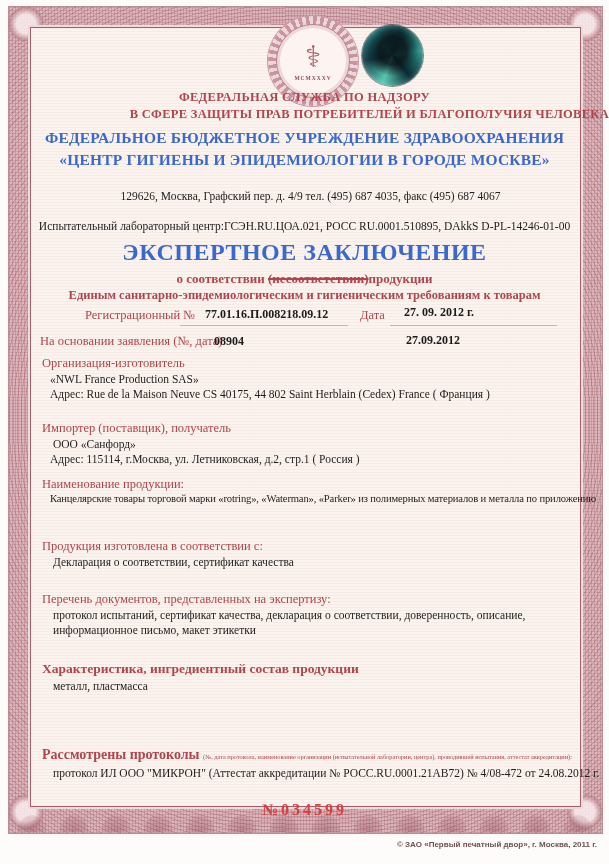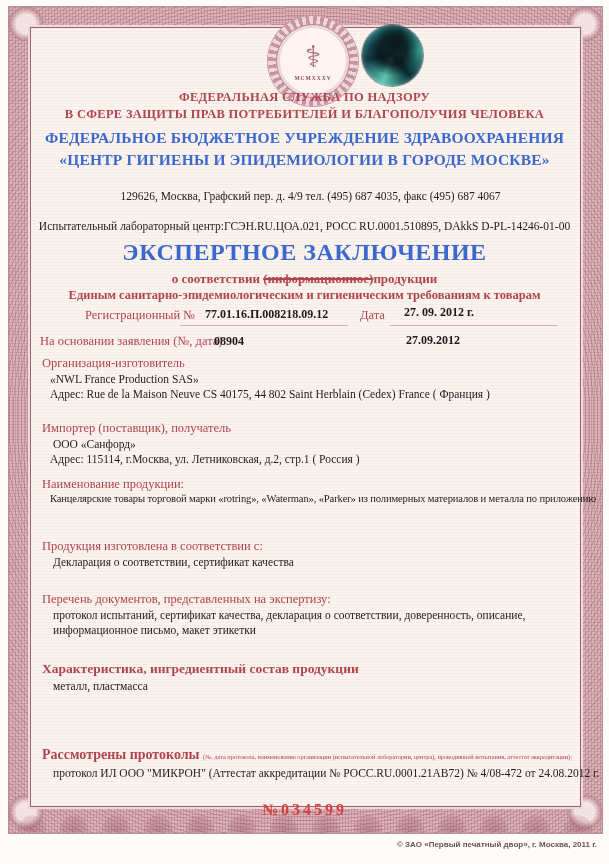--- a/index.html
+++ b/index.html
@@ -103,28 +103,28 @@
 
     <div class="abs seal">
       <div class="seal-ring">
         <div class="seal-glyph">⚕</div>
         <div class="seal-year">MCMXXXV</div>
       </div>
     </div>
     <div class="abs hologram"></div>
 
     <div class="abs ctr red b agency" style="top:90px;">ФЕДЕРАЛЬНАЯ СЛУЖБА ПО НАДЗОРУ</div>
-    <div class="abs ctr red b agency" style="top:107px;">В СФЕРЕ ЗАЩИТЫ ПРАВ ПОТРЕБИТЕЛЕЙ И БЛАГОПОЛУЧИЯ  ЧЕЛОВЕКА</div>
+    <div class="abs ctr red b agency" style="top:107px;text-align:right;">В СФЕРЕ ЗАЩИТЫ ПРАВ ПОТРЕБИТЕЛЕЙ И БЛАГОПОЛУЧИЯ  ЧЕЛОВЕКА</div>
     <div class="abs ctr blue b org" style="top:129px;">ФЕДЕРАЛЬНОЕ БЮДЖЕТНОЕ УЧРЕЖДЕНИЕ ЗДРАВООХРАНЕНИЯ</div>
     <div class="abs ctr blue b org" style="top:151px;">«ЦЕНТР ГИГИЕНЫ И ЭПИДЕМИОЛОГИИ В ГОРОДЕ МОСКВЕ»</div>
     <div class="abs ctr addr" style="top:190px;padding-left:12px;">129626, Москва, Графский пер. д. 4/9 тел. (495) 687 4035, факс (495) 687 4067</div>
     <div class="abs ctr addr" style="top:220px;">Испытательный лабораторный центр:ГСЭН.RU.ЦОА.021, РОСС RU.0001.510895, DAkkS D-PL-14246-01-00</div>
 
     <div class="abs ctr blue b title-main" style="top:239px;">ЭКСПЕРТНОЕ ЗАКЛЮЧЕНИЕ</div>
-    <div class="abs ctr red b subtitle" style="top:271px;"><span>о соответствии </span><span class="struck">(информационное)</span><span>продукции</span></div>
+    <div class="abs ctr red b subtitle" style="top:271px;"><span>о соответствии </span><span class="struck">(несоответствии)</span><span>продукции</span></div>
     <div class="abs ctr red b sub2" style="top:288px;">Единым санитарно-эпидемиологическим и гигиеническим требованиям к товарам</div>
 
     <div class="abs red lbl" style="left:85px; top:308px;">Регистрационный №</div>
     <div class="abs b val" style="left:205px; top:307px;">77.01.16.П.008218.09.12</div>
     <div class="abs uline" style="left:180px; top:324px; width:168px;"></div>
     <div class="abs red lbl" style="left:360px; top:308px;">Дата</div>
     <div class="abs b val" style="left:404px; top:305px;">27. 09. 2012 г.</div>
     <div class="abs uline" style="left:390px; top:324px; width:167px;"></div>
     <div class="abs red lbl" style="left:40px; top:334px;">На основании заявления (№, дата)</div>
     <div class="abs b val" style="left:214px; top:334px;">08904</div>

